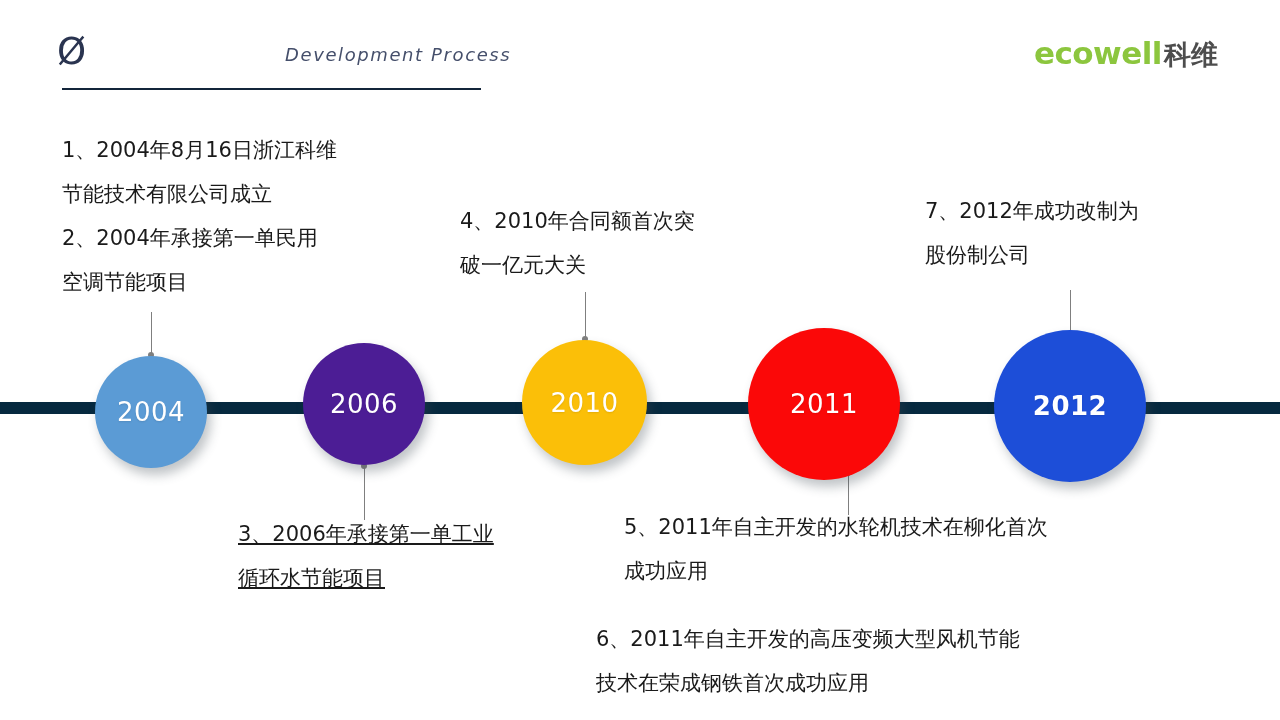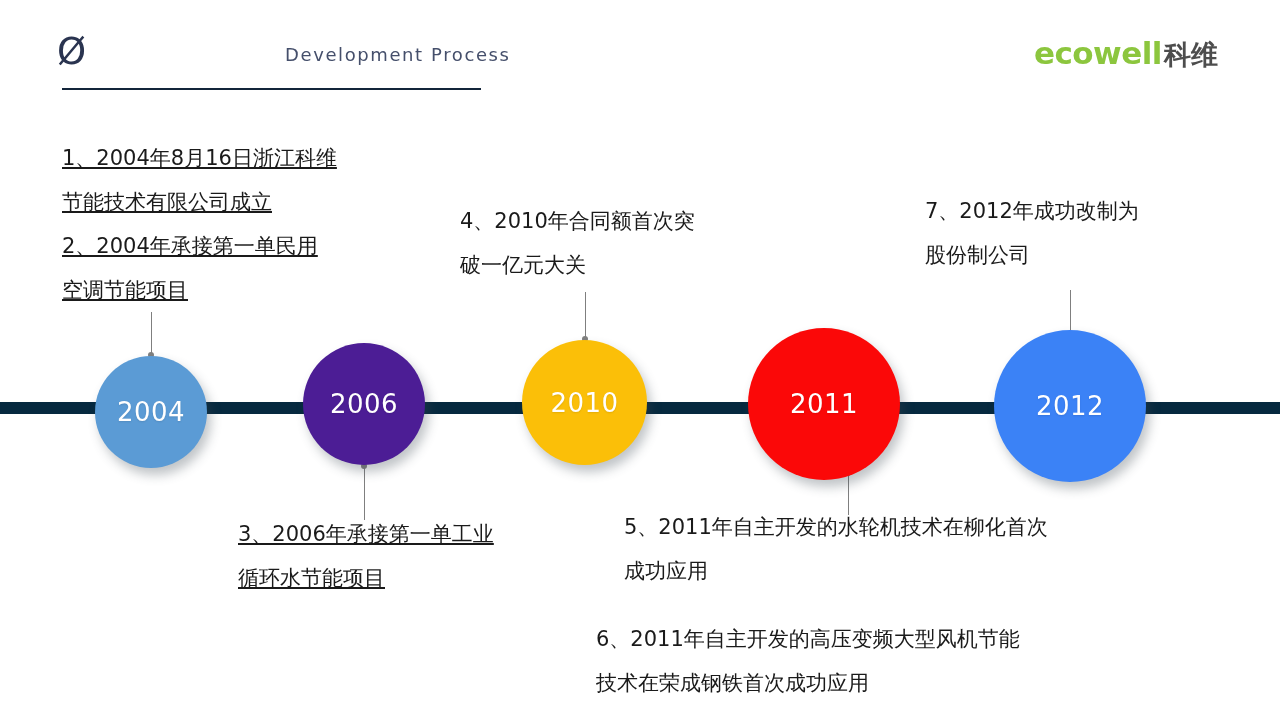--- a/index.html
+++ b/index.html
@@ -48,20 +48,21 @@
   #title-en {
     position: absolute;
     left: 285px;
     top: 44px;
     font-size: 18px;
     line-height: 22px;
     letter-spacing: 1.6px;
     color: #454f6b;
     font-family: "DejaVu Sans", "Liberation Sans", sans-serif;
     white-space: nowrap;
+    font-style: italic;
   }
   #title-rule {
     position: absolute;
     left: 62px;
     top: 88px;
     width: 419px;
     height: 2px;
     background: #13253a;
   }
 
@@ -188,25 +189,25 @@
 </div>
 
 <div class="node" style="left:522px; top:340px; width:125px; height:125px; background:#fbbf08;">
   <span class="node-label">2010</span>
 </div>
 
 <div class="node" style="left:748px; top:328px; width:152px; height:152px; background:#fb0808;">
   <span class="node-label">2011</span>
 </div>
 
-<div class="node" style="left:994px; top:330px; width:152px; height:152px; background:#3b82f6;">
+<div class="node" style="left:994px; top:330px; width:152px; height:152px; background:#1d4ed8;font-weight:bold;">
   <span class="node-label">2012</span>
 </div>
 
-<div class="callout" style="left:62px; top:136px;text-decoration:underline;">1、2004年8月16日浙江科维
+<div class="callout" style="left:62px; top:128px;">1、2004年8月16日浙江科维
 节能技术有限公司成立
 2、2004年承接第一单民用
 空调节能项目</div>
 
 <div class="callout serif-num" style="left:238px; top:512px;text-decoration:underline;">3、2006年承接第一单工业
 循环水节能项目</div>
 
 <div class="callout serif-num" style="left:460px; top:199px;">4、2010年合同额首次突
 破一亿元大关</div>
 

